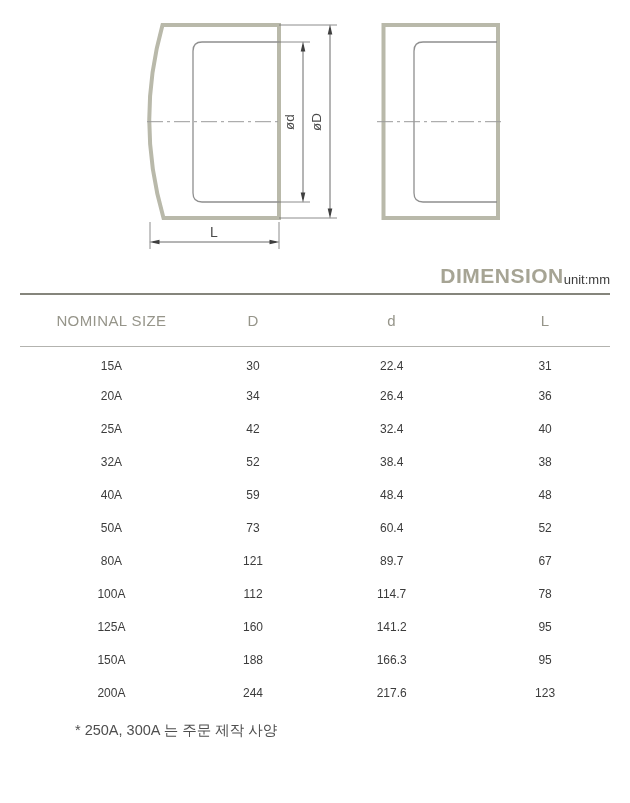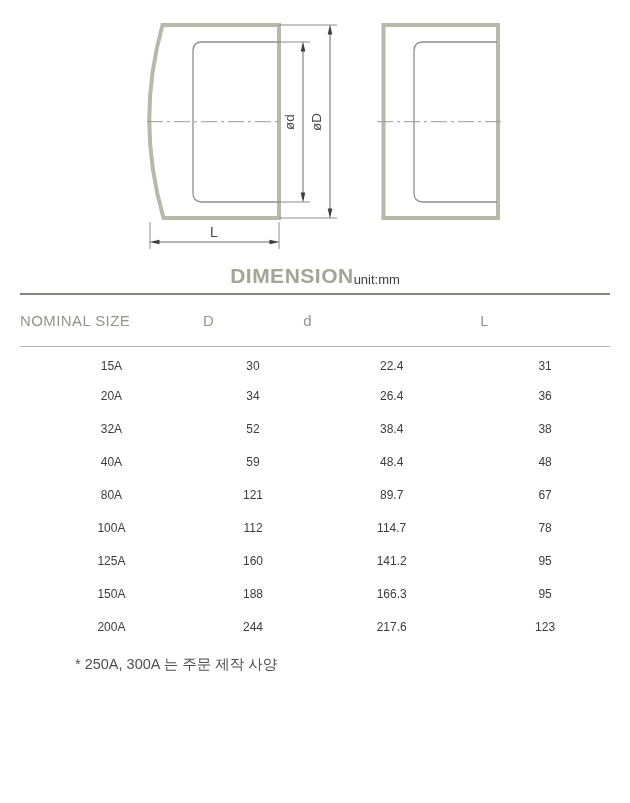--- a/index.html
+++ b/index.html
@@ -16,21 +16,21 @@
   .drawing-wrap svg { display: block; width: 630px; height: 262px; }
   .dim-text {
     font-family: "Liberation Sans", sans-serif;
     font-size: 13.5px;
     fill: #4a4a4a;
   }
 
   
   .section-head {
     display: flex;
-    justify-content: center;
+    justify-content: flex-end;
     align-items: flex-end;
     margin: 0 20px;
     height: 26px;
   }
   .section-title {
     font-size: 21px;
     font-weight: 600;
     letter-spacing: 0.5px;
     color: #a6a494;
   }
@@ -54,21 +54,21 @@
   .dim-table col.c1 { width: 31%; }
   .dim-table col.c2 { width: 17%; }
   .dim-table col.c3 { width: 30%; }
   .dim-table col.c4 { width: 22%; }
   .dim-table thead th {
     height: 51px;
     font-weight: normal;
     font-size: 15px;
     letter-spacing: 0.4px;
     color: #96958a;
-    text-align: left;
+    text-align: center;
     vertical-align: middle;
     border-bottom: 1px solid #b3b3af;
   }
   .dim-table tbody td {
     height: 33px;
     font-size: 12px;
     color: #3c3c3c;
     text-align: center;
     vertical-align: middle;
   }
@@ -164,32 +164,44 @@
           <td>22.4</td>
           <td>31</td>
         </tr>
         <tr>
           <td>20A</td>
           <td>34</td>
           <td>26.4</td>
           <td>36</td>
         </tr>
         <tr>
+          <td>25A</td>
+          <td>42</td>
+          <td>32.4</td>
+          <td>40</td>
+        </tr>
+        <tr>
           <td>32A</td>
           <td>52</td>
           <td>38.4</td>
           <td>38</td>
         </tr>
         <tr>
           <td>40A</td>
           <td>59</td>
           <td>48.4</td>
           <td>48</td>
         </tr>
         <tr>
+          <td>50A</td>
+          <td>73</td>
+          <td>60.4</td>
+          <td>52</td>
+        </tr>
+        <tr>
           <td>80A</td>
           <td>121</td>
           <td>89.7</td>
           <td>67</td>
         </tr>
         <tr>
           <td>100A</td>
           <td>112</td>
           <td>114.7</td>
           <td>78</td>

